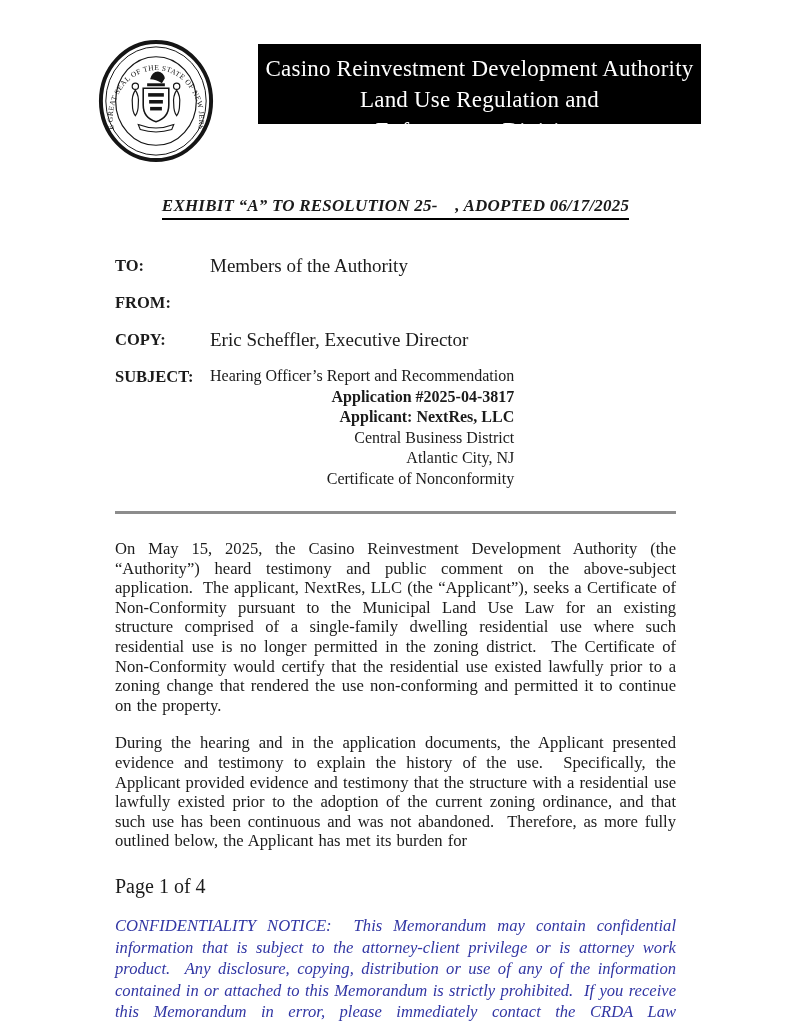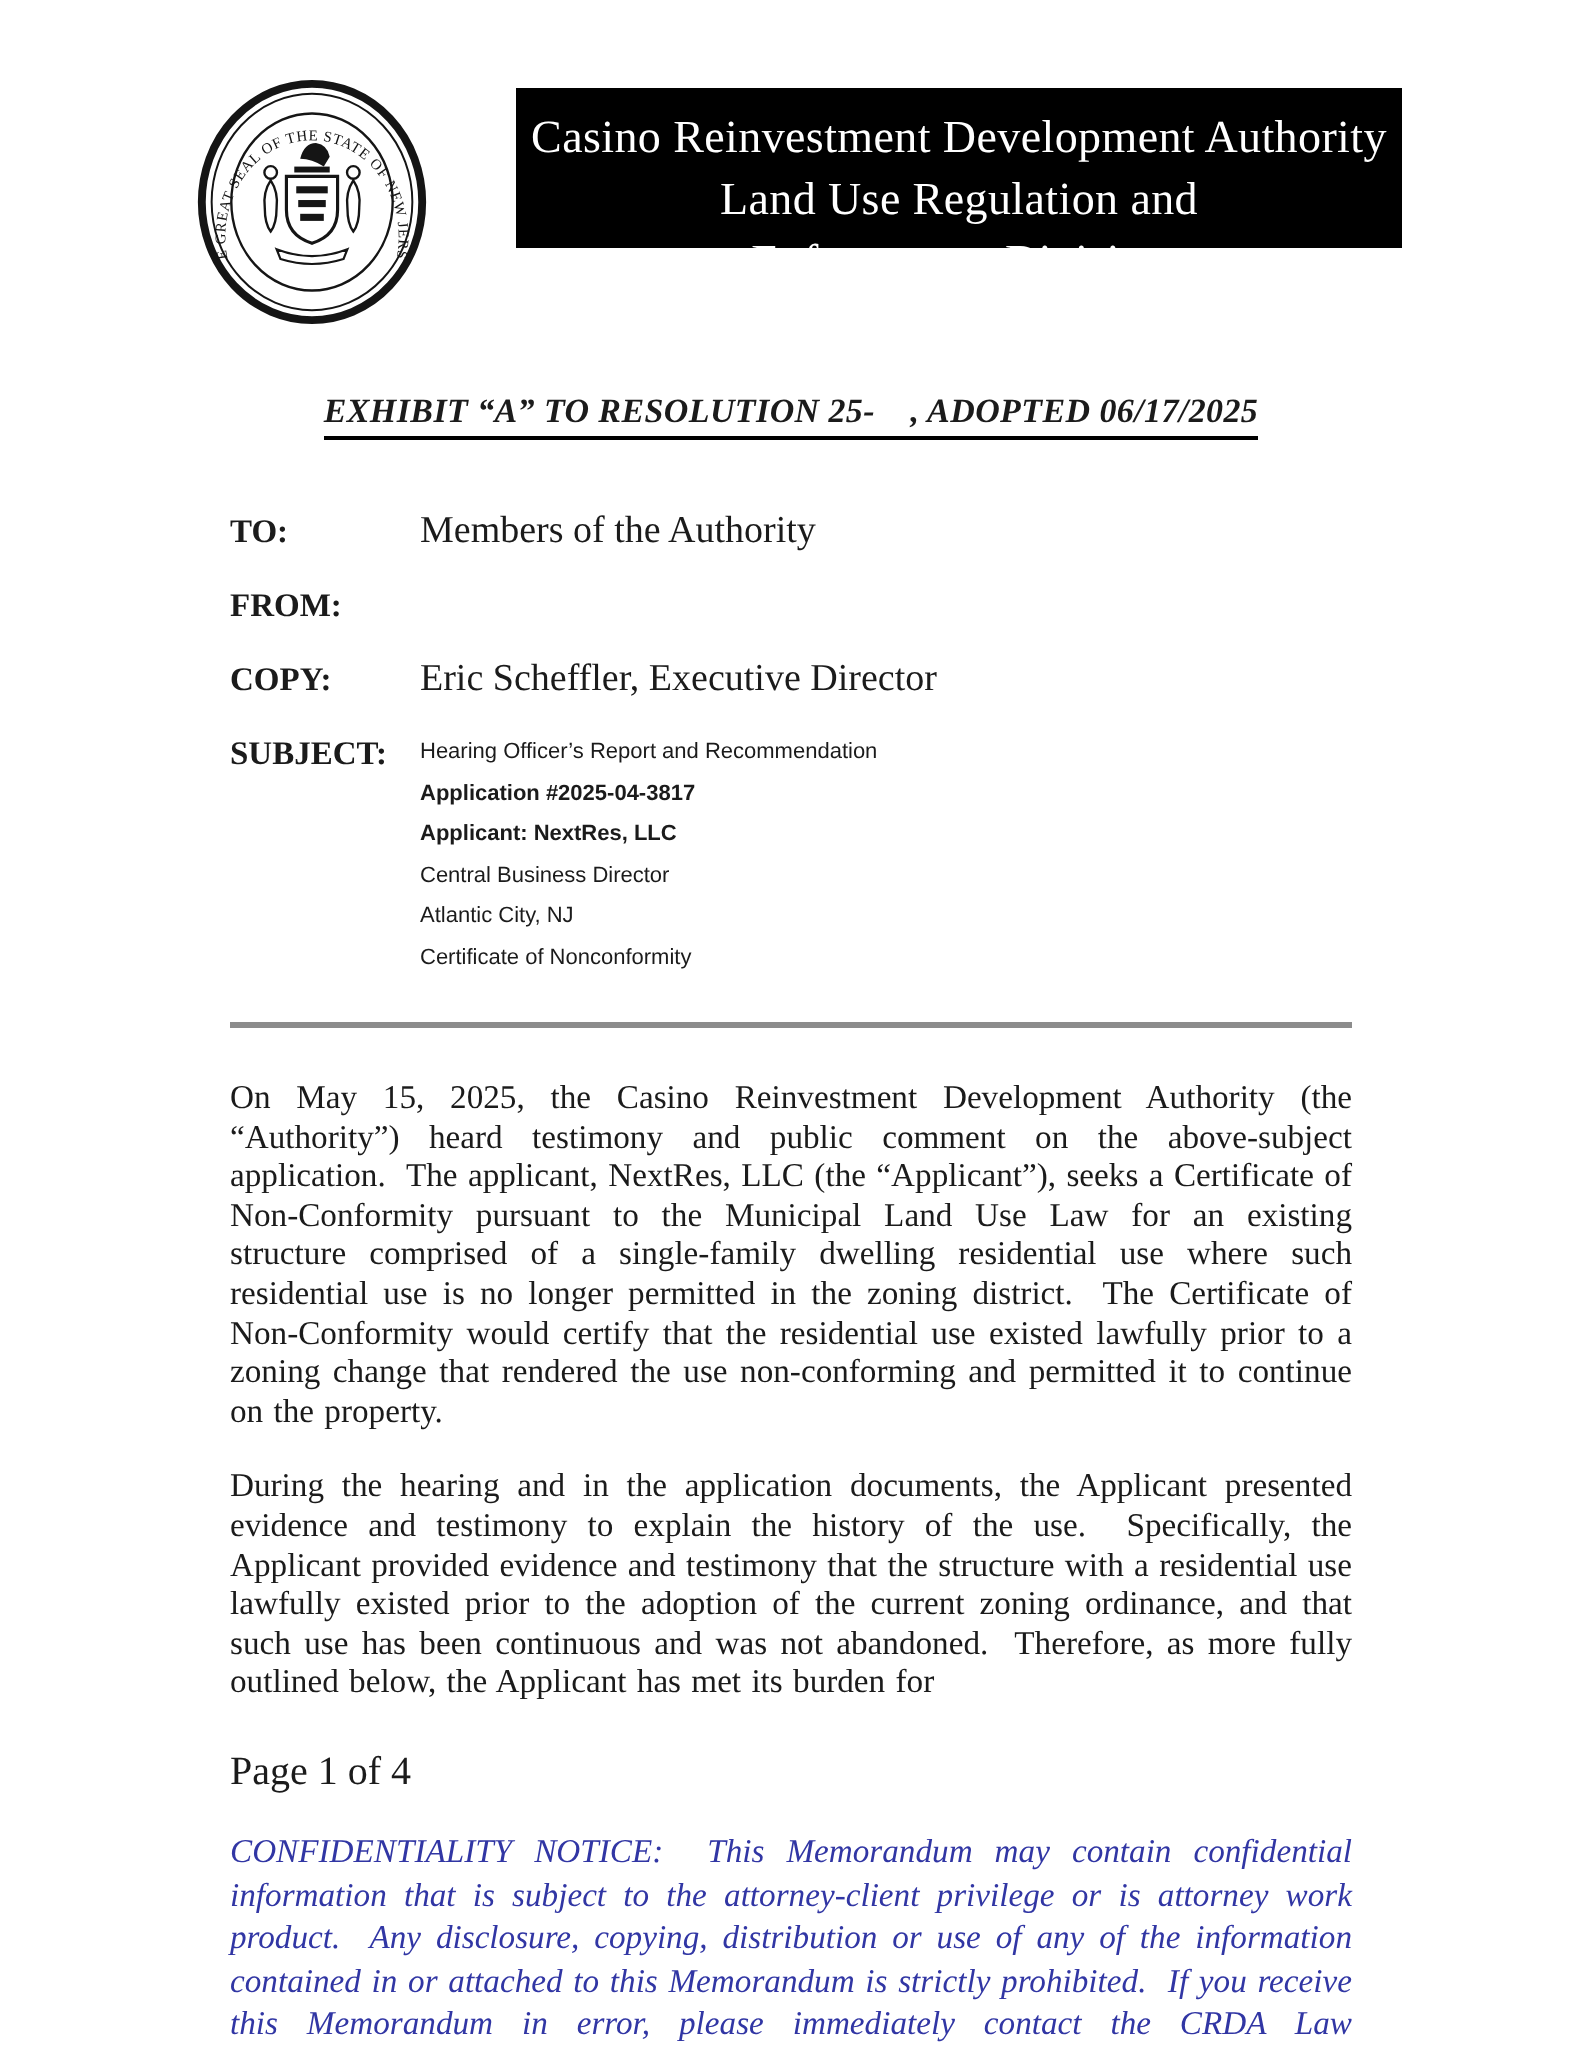--- a/index.html
+++ b/index.html
@@ -53,23 +53,24 @@
   .field-label {
     width: 95px;
     flex: 0 0 95px;
     font-weight: bold;
     font-size: 16.5px;
     line-height: 21px;
   }
   .field-value { font-size: 19px; line-height: 21px; }
   .subject-row { margin-bottom: 12px; }
   .subject-lines {
-    font-family: Liberation Sans, sans-serif;
-    font-size: 11px;
+    font-family: Liberation Serif, serif;
+    font-size: 16px;
     line-height: 20.5px;
+    text-align: right;
   }
   .subject-line.bold { font-weight: bold; }
   
   .rule {
     margin-top: 22px;
     height: 3px;
     background: #8c8c8c;
   }
   
   .body-para {
@@ -151,21 +152,21 @@
         <div class="field-label">COPY:</div>
         <div class="field-value">Eric Scheffler, Executive Director</div>
       </div>
 
       <div class="field-row subject-row">
         <div class="field-label">SUBJECT:</div>
         <div class="subject-lines">
           <div class="subject-line">Hearing Officer’s Report and Recommendation</div>
           <div class="subject-line bold">Application #2025-04-3817</div>
           <div class="subject-line bold">Applicant: NextRes, LLC</div>
-          <div class="subject-line">Central Business Director</div>
+          <div class="subject-line">Central Business District</div>
           <div class="subject-line">Atlantic City, NJ</div>
           <div class="subject-line">Certificate of Nonconformity</div>
         </div>
       </div>
 
     </div>
 
     <div class="rule"></div>
 
     <p class="body-para">On May 15, 2025, the Casino Reinvestment Development Authority (the “Authority”) heard testimony and public comment on the above-subject application.&nbsp; The applicant, NextRes, LLC (the “Applicant”), seeks a Certificate of Non-Conformity pursuant to the Municipal Land Use Law for an existing structure comprised of a single-family dwelling residential use where such residential use is no longer permitted in the zoning district.&nbsp; The Certificate of Non-Conformity would certify that the residential use existed lawfully prior to a zoning change that rendered the use non-conforming and permitted it to continue on the property.</p>

